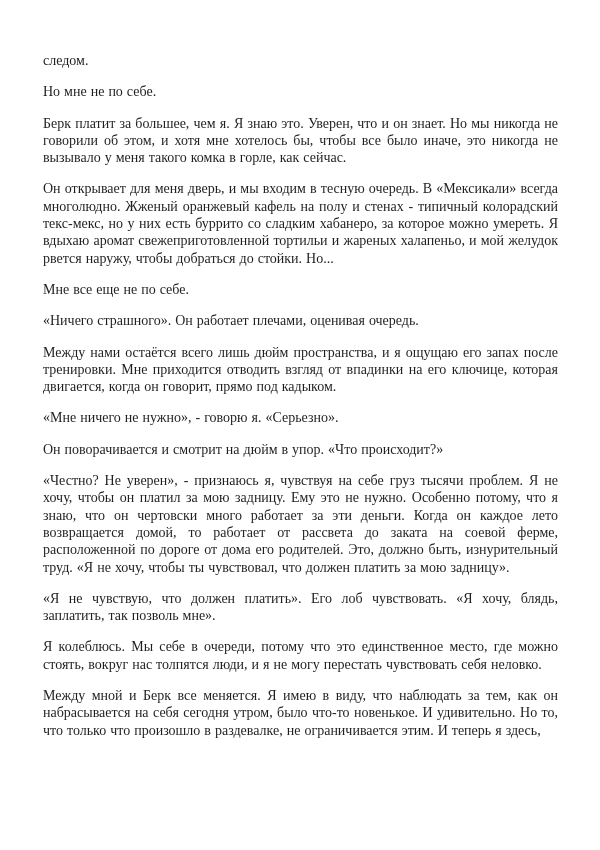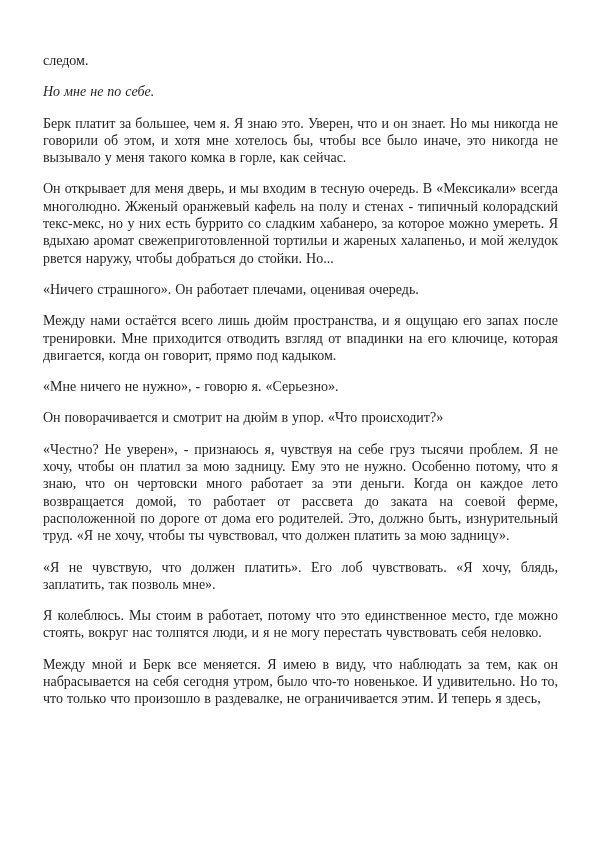--- a/index.html
+++ b/index.html
@@ -22,33 +22,33 @@
   }
   .para {
     margin: 0 0 14px 0;
     font-size: 14px;
     line-height: 17.3px;
     text-align: justify;
     color: #1f1f1f;
     word-spacing: 0.5px;
   }
   .para.italic {
-    font-style: italic;
     text-align: left;
   }
 </style>
 </head>
 <body>
 
 <div class="page">
   <p class="para">следом.</p>
   <p class="para italic">Но мне не по себе.</p>
   <p class="para">Берк платит за большее, чем я. Я знаю это. Уверен, что и он знает. Но мы никогда не говорили об этом, и хотя мне хотелось бы, чтобы все было иначе, это никогда не вызывало у меня такого комка в горле, как сейчас.</p>
   <p class="para">Он открывает для меня дверь, и мы входим в тесную очередь. В «Мексикали» всегда многолюдно. Жженый оранжевый кафель на полу и стенах - типичный колорадский текс-мекс, но у них есть буррито со сладким хабанеро, за которое можно умереть. Я вдыхаю аромат свежеприготовленной тортильи и жареных халапеньо, и мой желудок рвется наружу, чтобы добраться до стойки. Но...</p>
+  <p class="para italic">Мне все еще не по себе.</p>
   <p class="para">«Ничего страшного». Он работает плечами, оценивая очередь.</p>
   <p class="para">Между нами остаётся всего лишь дюйм пространства, и я ощущаю его запах после тренировки. Мне приходится отводить взгляд от впадинки на его ключице, которая двигается, когда он говорит, прямо под кадыком.</p>
   <p class="para">«Мне ничего не нужно», - говорю я. «Серьезно».</p>
   <p class="para">Он поворачивается и смотрит на дюйм в упор. «Что происходит?»</p>
   <p class="para">«Честно? Не уверен», - признаюсь я, чувствуя на себе груз тысячи проблем. Я не хочу, чтобы он платил за мою задницу. Ему это не нужно. Особенно потому, что я знаю, что он чертовски много работает за эти деньги. Когда он каждое лето возвращается домой, то работает от рассвета до заката на соевой ферме, расположенной по дороге от дома его родителей. Это, должно быть, изнурительный труд. «Я не хочу, чтобы ты чувствовал, что должен платить за мою задницу».</p>
   <p class="para">«Я не чувствую, что должен платить». Его лоб чувствовать. «Я хочу, блядь, заплатить, так позволь мне».</p>
-  <p class="para">Я колеблюсь. Мы стоим в работает, потому что это единственное место, где можно стоять, вокруг нас толпятся люди, и я не могу перестать чувствовать себя неловко.</p>
+  <p class="para">Я колеблюсь. Мы себе в очереди, потому что это единственное место, где можно стоять, вокруг нас толпятся люди, и я не могу перестать чувствовать себя неловко.</p>
   <p class="para">Между мной и Берк все меняется. Я имею в виду, что наблюдать за тем, как он набрасывается на себя сегодня утром, было что-то новенькое. И удивительно. Но то, что только что произошло в раздевалке, не ограничивается этим. И теперь я здесь,</p>
 </div>
 
 </body></html>

